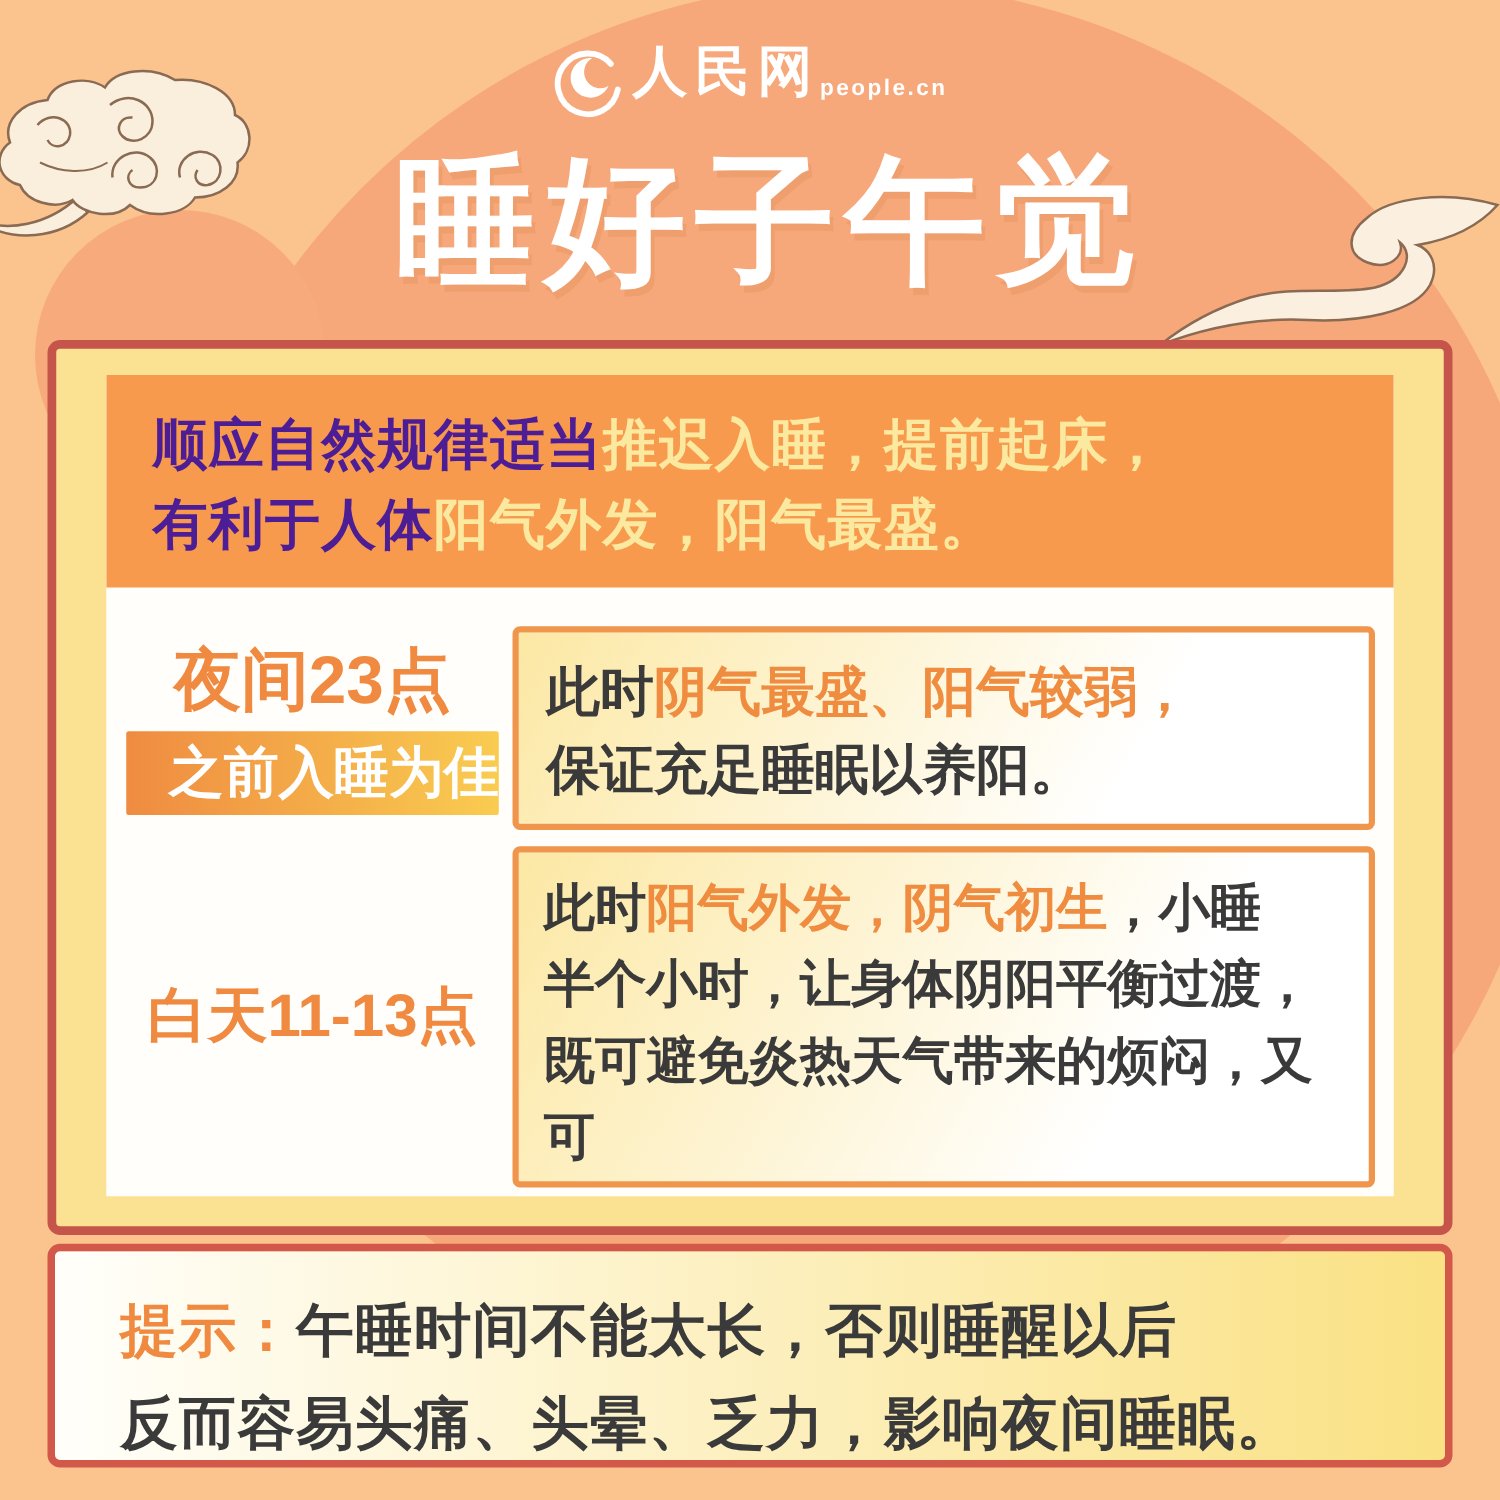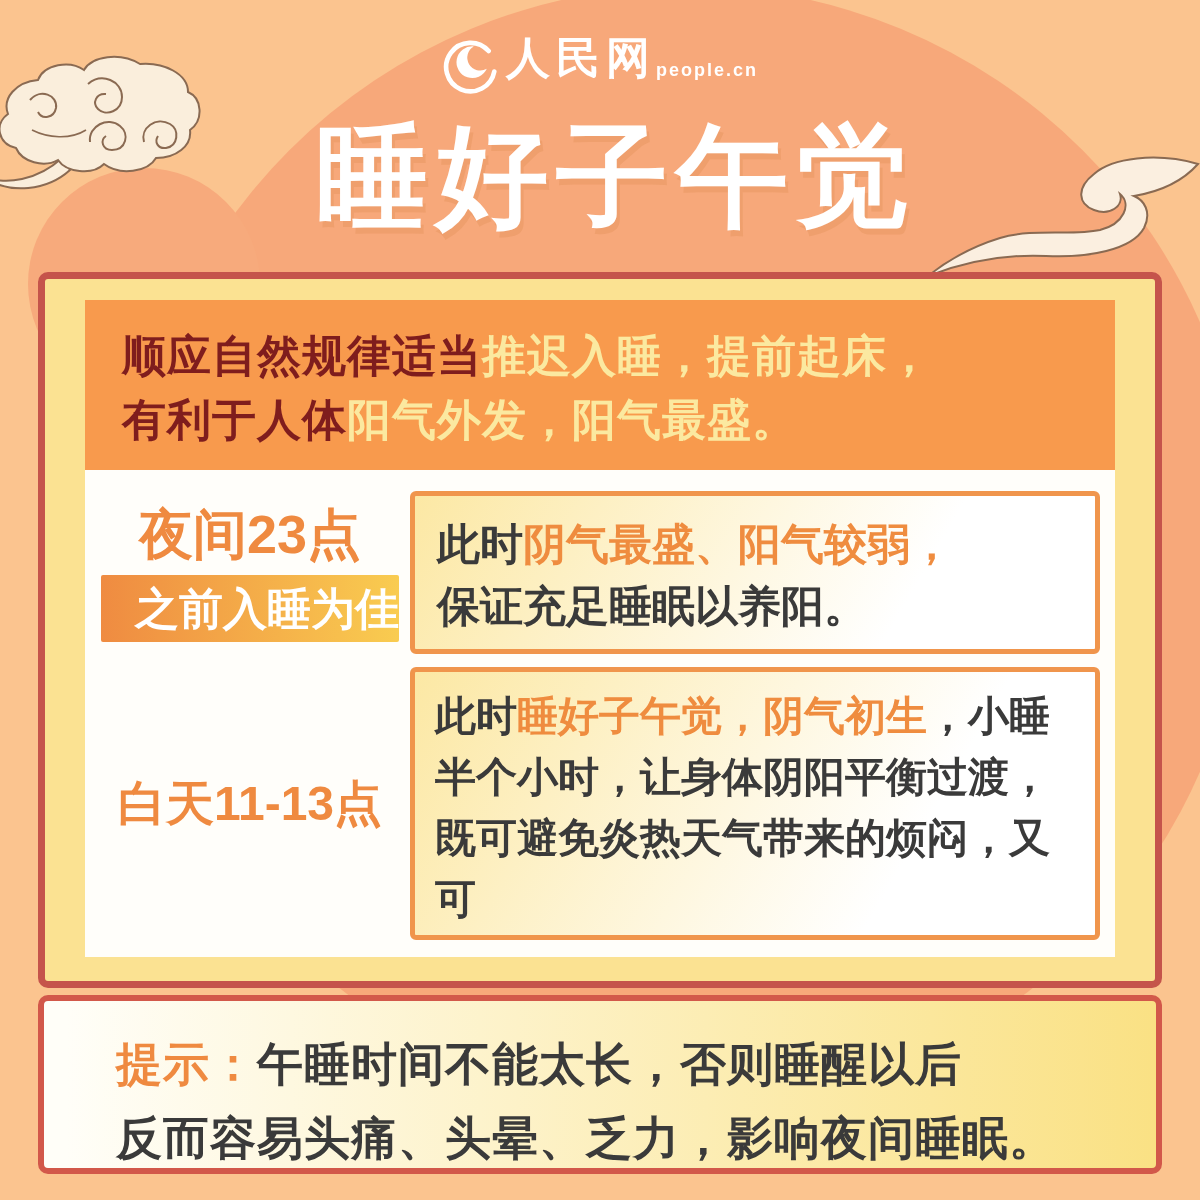--- a/index.html
+++ b/index.html
@@ -43,23 +43,23 @@
   }
   .inner-panel{
     margin:21px 40px 0 40px;width:1030px;height:657px;
     background:#FFFEFA;overflow:hidden;
   }
   .intro-box{
     width:1030px;height:170px;box-sizing:border-box;
     background:#F89A4D;padding:24px 26px 0 37px;
     font-size:44px;font-weight:900;line-height:64px;letter-spacing:1px;
   }
-  .intro-box .w{color:#7f1d1d;}
+  .intro-box .w{color:#4c1d95;}
   .intro-box .y{color:#FBE9A0;margin-top:12px;}
-  .rows{padding:4px 15px;}
+  .rows{padding:14px 15px;}
   .row{display:flex;align-items:center;}
   .row1{margin-top:17px;}
   .row2{margin-top:13px;}
   .label-cell{
     width:300px;flex:0 0 300px;display:flex;flex-direction:column;
     align-items:center;justify-content:center;
   }
   .label-top{color:#EF8A40;font-weight:900;text-align:center;}
   .row1 .label-top{font-size:54px;line-height:62px;}
   .row2 .label-top{font-size:48px;line-height:56px;}
@@ -78,21 +78,21 @@
   }
   .box1{height:163px;padding:17px 20px 0 22px;font-size:43px;line-height:62px;}
   .box2{height:273px;padding:14px 14px 0 20px;font-size:41px;line-height:61px;}
   .content-box .d{color:#3A3A3A;}
   .content-box .o{color:#EF8C3F;}
   
   .tip-card{
     position:absolute;left:38px;top:995px;width:1124px;height:179px;
     box-sizing:border-box;border:6px solid #D2584A;border-radius:10px;
     background:linear-gradient(90deg,#FFFEF8 2%,#FAE184 100%);
-    padding:26px 44px 0 72px;
+    padding:26px 44px 0 52px;
     font-size:46px;font-weight:900;line-height:74px;letter-spacing:1px;
     overflow:hidden;
   }
   .tip-card .d{color:#3A3A3A;}
   .tip-card .o{color:#EF8A40;}
 </style>
 </head>
 <body>
 
 <div class="bg-blob"></div>
@@ -137,20 +137,20 @@
           <div class="label-top">夜间23点</div>
           <div class="label-grad">之前入睡为佳</div>
         </div>
         <div class="content-box box1"><span class="d">此时</span><span class="o">阴气最盛、阳气较弱，</span><br><span class="d">保证充足睡眠以养阳。</span></div>
       </div>
 
       <div class="row row2">
         <div class="label-cell">
           <div class="label-top">白天11-13点</div>
         </div>
-        <div class="content-box box2"><span class="d">此时</span><span class="o">睡好子午觉，阴气初生</span><span class="d">，小睡</span><br><span class="d">半个小时，让身体阴阳平衡过渡，</span><br><span class="d">既可避免炎热天气带来的烦闷，又可</span><br><span class="d">有效</span><span class="o">缓解疲劳</span><span class="d">。</span></div>
+        <div class="content-box box2"><span class="d">此时</span><span class="o">阳气外发，阴气初生</span><span class="d">，小睡</span><br><span class="d">半个小时，让身体阴阳平衡过渡，</span><br><span class="d">既可避免炎热天气带来的烦闷，又可</span><br><span class="d">有效</span><span class="o">缓解疲劳</span><span class="d">。</span></div>
       </div>
 
     </div>
   </div>
 </div>
 
 <div class="tip-card"><span class="o">提示：</span><span class="d">午睡时间不能太长，否则睡醒以后</span><br><span class="d">反而容易头痛、头晕、乏力，影响夜间睡眠。</span></div>
 
 </body></html>

